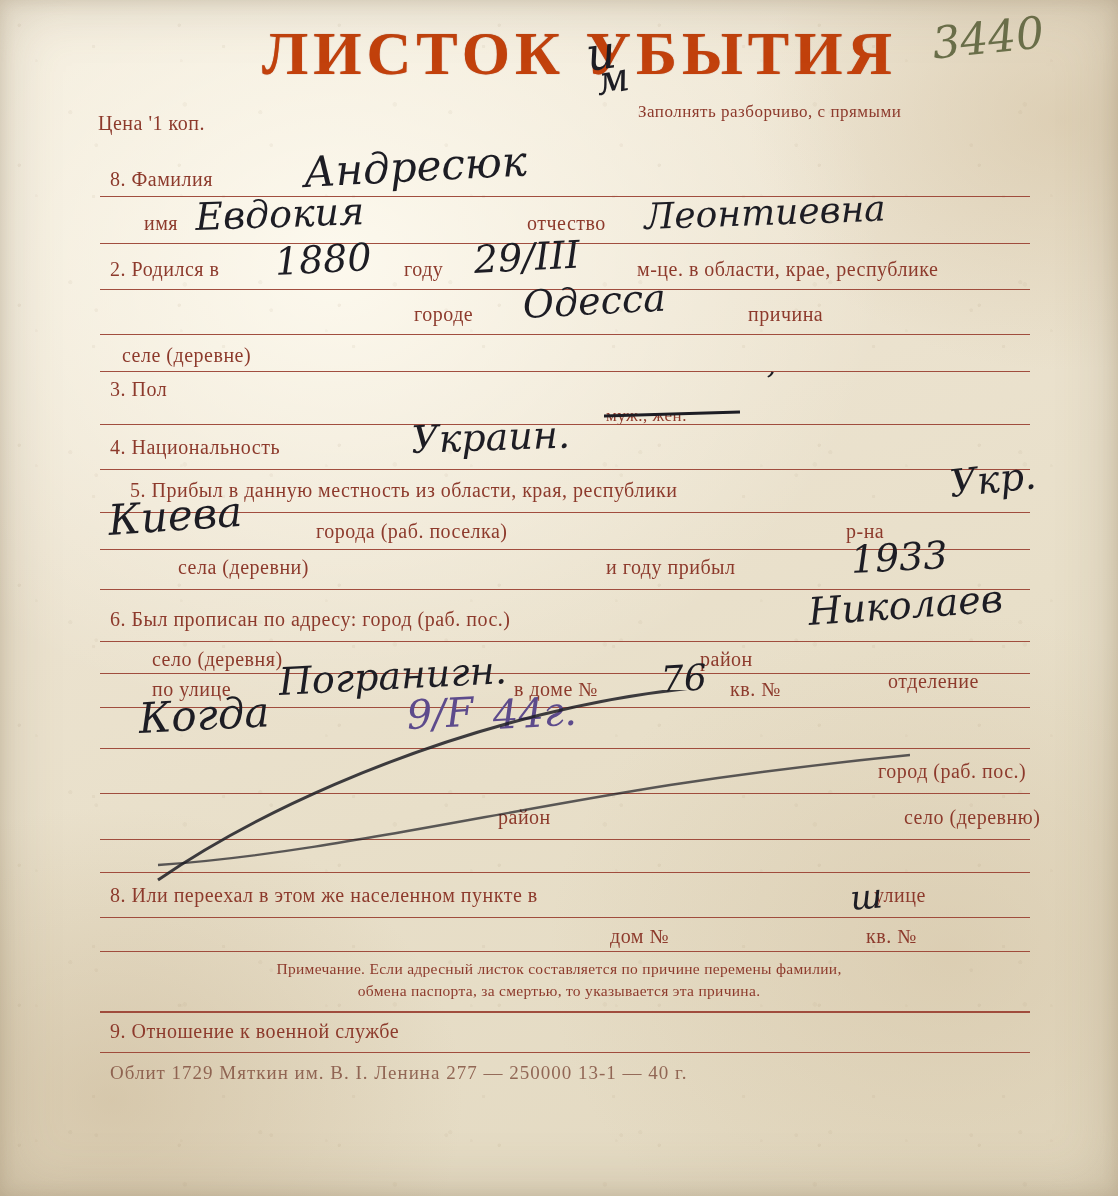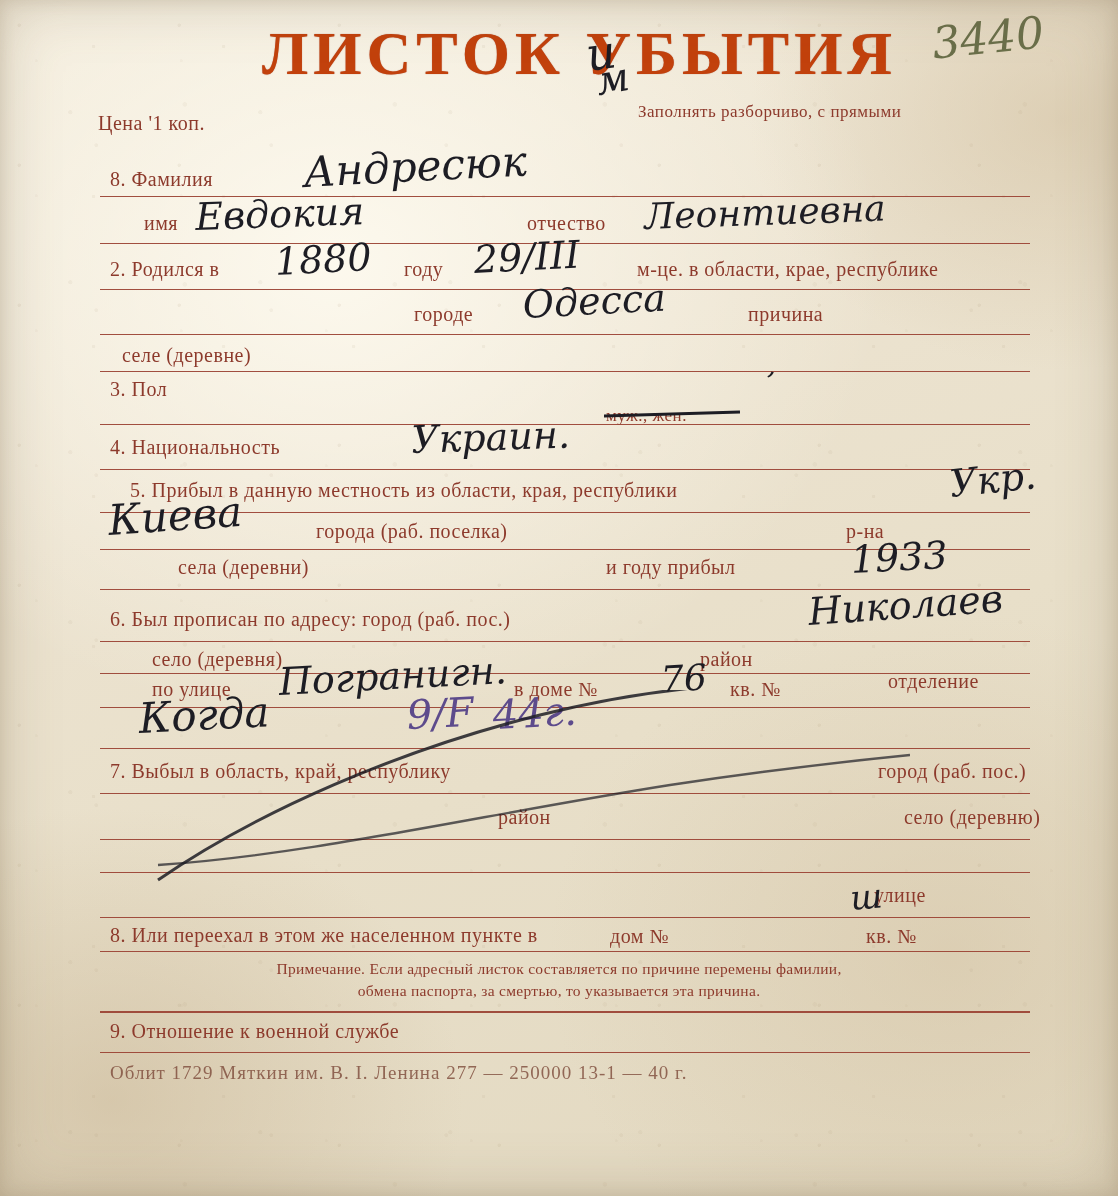--- a/index.html
+++ b/index.html
@@ -201,37 +201,36 @@
   <div class="pr body" style="left:888px; top:670px;">отделение</div>
   <div class="line" style="left:100px; top:707px; width:930px;"></div>
   <div class="hw" style="left:280px; top:660px; font-size:38px; transform:rotate(-3deg);">Погранигн.</div>
   <div class="hw" style="left:662px; top:659px; font-size:36px; transform:rotate(-3deg);">76</div>
 
   <div class="hw" style="left:140px; top:694px; font-size:42px; transform:rotate(-3deg);">Когда</div>
   <div class="hw violet" style="left:408px; top:692px; font-size:40px; transform:rotate(-3deg);">9/F</div>
   <div class="hw violet" style="left:494px; top:692px; font-size:40px; transform:rotate(-3deg);">44г.</div>
   <div class="line" style="left:100px; top:748px; width:930px;"></div>
 
-  <div class="pr body" style="left:110px; top:760px;">7. Выбыл в область, край, республику</div>
   <div class="pr body" style="left:878px; top:760px;">город (раб. пос.)</div>
   <div class="line" style="left:100px; top:793px; width:930px;"></div>
 
   <div class="pr body" style="left:498px; top:806px;">район</div>
   <div class="pr body" style="left:904px; top:806px;">село (деревню)</div>
   <div class="line" style="left:100px; top:839px; width:930px;"></div>
   <div class="line" style="left:100px; top:872px; width:930px;"></div>
 
   <svg style="position:absolute; left:140px; top:690px; width:800px; height:230px; pointer-events:none;">
     <path d="M18 190 C 120 120, 260 60, 400 25 C 520 -5, 620 -10, 720 -8" fill="none" stroke="#1d1d24" stroke-width="3" opacity=".85"></path>
   </svg>
   <svg style="position:absolute; left:150px; top:745px; width:760px; height:160px; pointer-events:none;">
     <path d="M8 120 C 160 110, 330 70, 520 40 C 640 22, 720 14, 760 10" fill="none" stroke="#1d1d24" stroke-width="2.4" opacity=".7"></path>
   </svg>
 
-  <div class="pr body" style="left:110px; top:884px;margin-top:40px;">8. Или переехал в этом же населенном пункте в</div>
+  <div class="pr body" style="left:110px; top:884px;">8. Или переехал в этом же населенном пункте в</div>
   <div class="pr body" style="left:874px; top:884px;">улице</div>
   <div class="line" style="left:100px; top:917px; width:930px;"></div>
   <div class="hw" style="left:852px; top:878px; font-size:34px; transform:rotate(-5deg);">ш</div>
 
   <div class="pr body" style="left:610px; top:925px;">дом №</div>
   <div class="pr body" style="left:866px; top:925px;">кв. №</div>
   <div class="line" style="left:100px; top:951px; width:930px;"></div>
 
   <div class="notice" style="top:982px;">обмена паспорта, за смертью, то указывается эта причина.</div>
   <div class="notice" style="top:960px;">Примечание. Если адресный листок составляется по причине перемены фамилии,</div>

